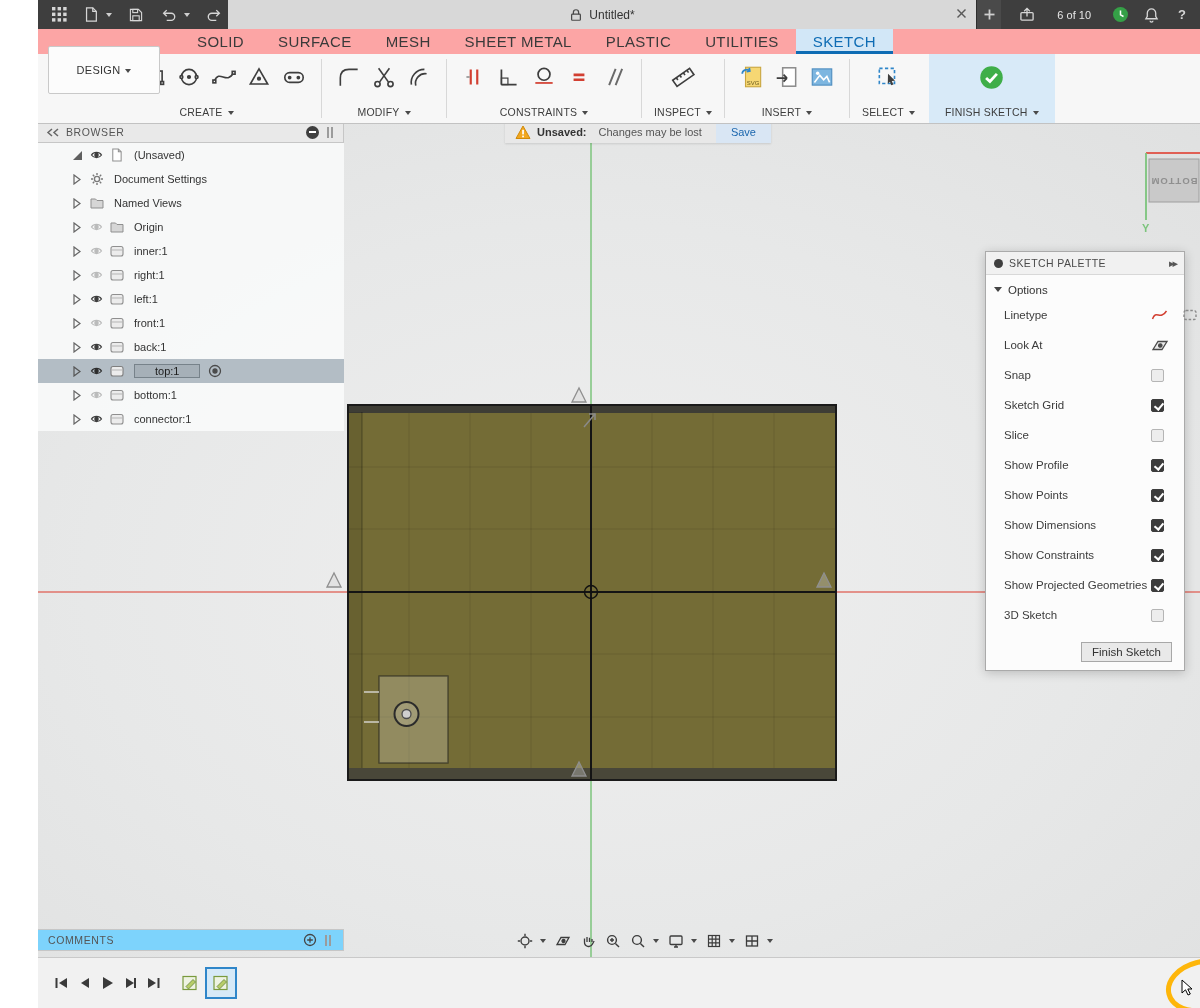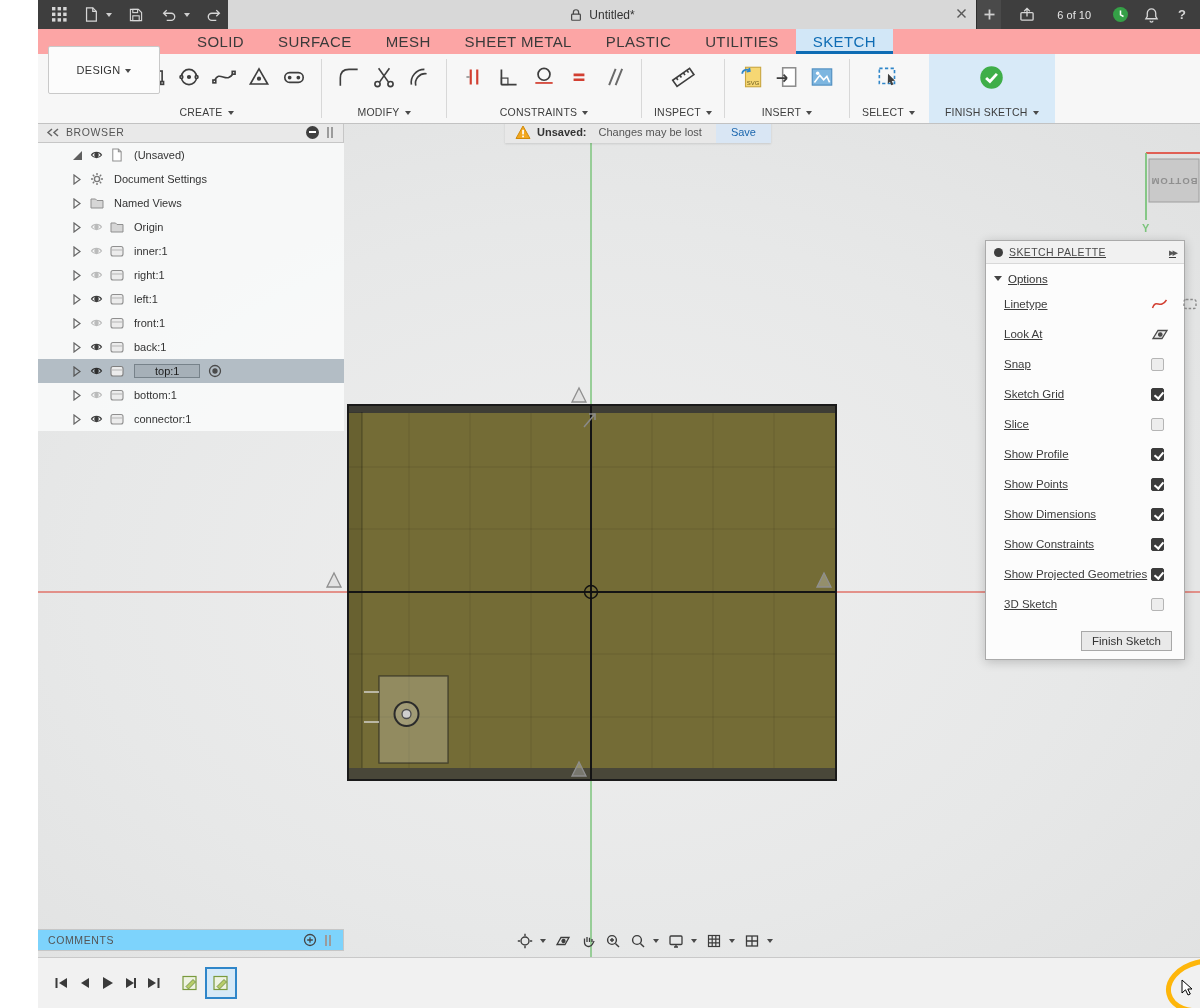--- a/index.html
+++ b/index.html
@@ -63,21 +63,21 @@
   
   #warnbar{position:absolute;left:467px;top:121px;height:22px;display:flex;align-items:center;background:rgba(231,231,231,.97);z-index:6;font-size:11px;padding:0 0 0 10px;box-shadow:0 1px 2px rgba(0,0,0,.12);}
   #warnbar .wl{font-weight:bold;color:#333;margin:0 6px;}
   #warnbar .wm{color:#555;margin:0 14px 0 6px;}
   .savechip{height:22px;display:flex;align-items:center;background:#d9e6f4;color:#1b66ad;padding:0 15px;}
 
   
   #viewcube{position:absolute;left:1095px;top:138px;width:105px;height:100px;z-index:3;}
 
   
-  #palette{position:absolute;left:947px;top:240px;width:200px;height:420px;background:#fcfcfc;border:1px solid #aaa;z-index:7;box-shadow:0 2px 10px rgba(0,0,0,.2);font-size:11.5px;color:#3c3c3c;text-decoration:underline;}
+  #palette{position:absolute;left:947px;top:251px;width:200px;height:420px;background:#fcfcfc;border:1px solid #aaa;z-index:7;box-shadow:0 2px 10px rgba(0,0,0,.2);font-size:11.5px;color:#3c3c3c;}
   .pheader{height:23px;background:#f1f1f1;border-bottom:1px solid #d8d8d8;display:flex;align-items:center;padding:0 8px;font-size:10.5px;color:#4a4a4a;letter-spacing:.4px;}
   .pdot{width:9px;height:9px;border-radius:50%;background:#3e3e3e;margin-right:6px;}
   .chev2{margin-left:auto;color:#555;font-size:11px;letter-spacing:-2px;}
   .psection{display:flex;align-items:center;padding:9px 0 4px 8px;color:#333;}
   .tri-dn{width:0;height:0;border:4px solid transparent;border-top:5px solid #444;margin:3px 6px 0 0;}
   .pitem{height:30px;display:flex;align-items:center;padding-left:18px;position:relative;}
   .pctrl{position:absolute;left:165px;display:flex;gap:14px;align-items:center;}
   .cb{width:13px;height:13px;border:1px solid #b5b5b5;background:#ededed;border-radius:2px;position:relative;}
   .cb.checked{background:#3c3c3c;border-color:#3c3c3c;}
   .cb.checked::after{content:"";position:absolute;left:3.5px;top:1px;width:4px;height:7px;border:solid #fff;border-width:0 2px 2px 0;transform:rotate(40deg);}

